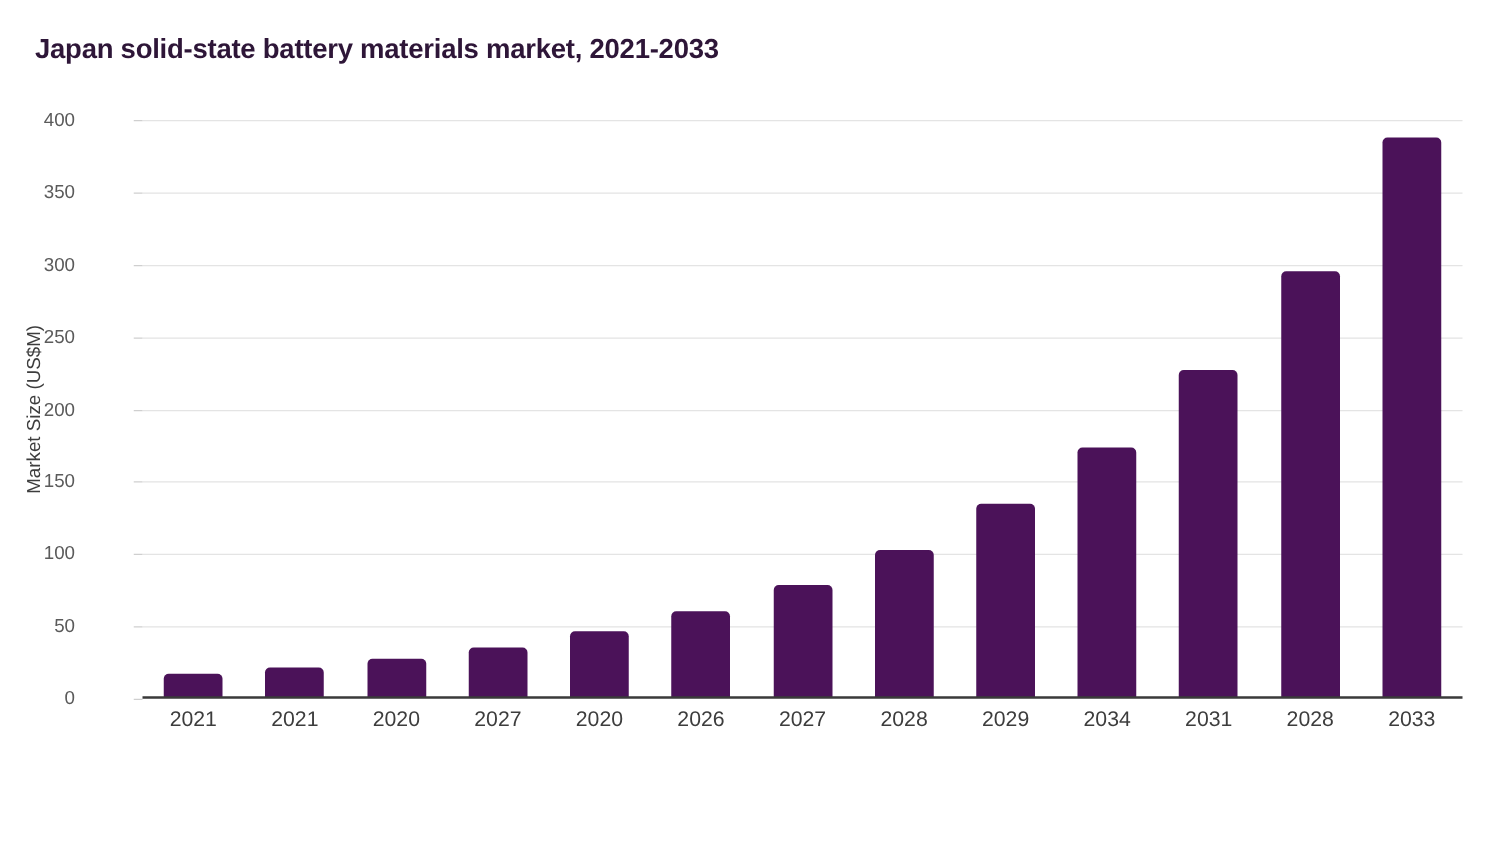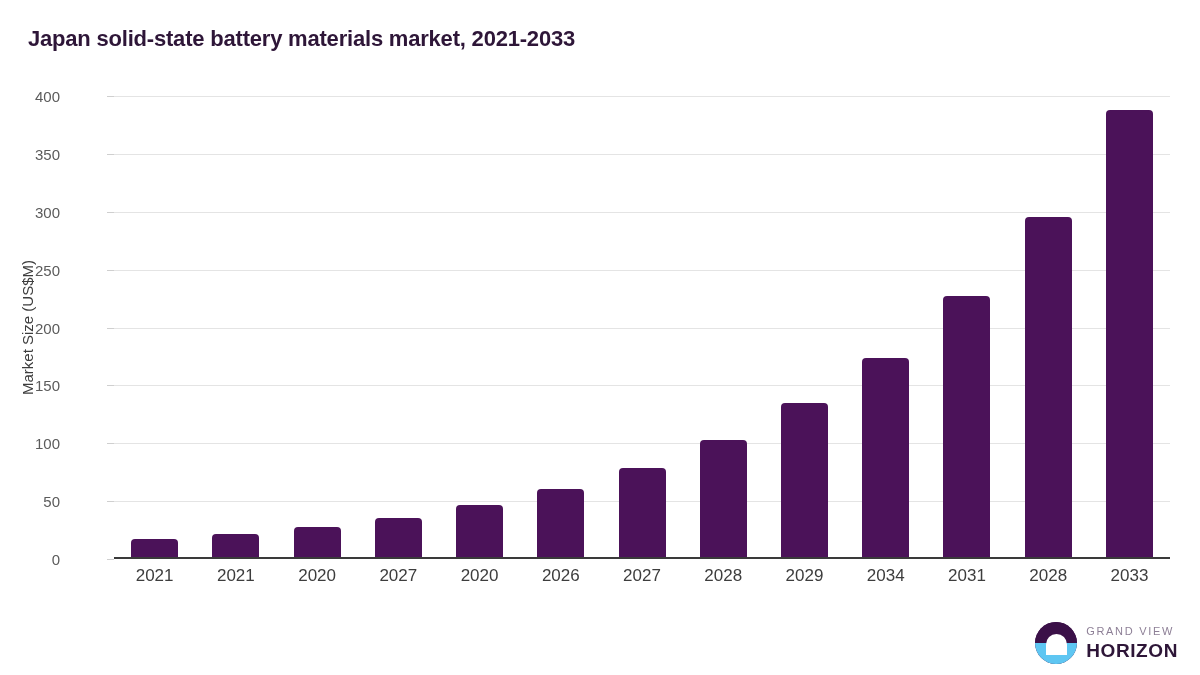--- a/index.html
+++ b/index.html
@@ -290,27 +290,14 @@
         <div class="xtick">2028</div>
         <div class="xtick">2029</div>
         <div class="xtick">2034</div>
         <div class="xtick">2031</div>
         <div class="xtick">2028</div>
         <div class="xtick">2033</div>
       </div>
   </div>
 
 
-  <div class="logo">
-    <div class="logo-mark">
-      <div class="sky"></div>
-      <div class="sea"></div>
-      <div class="sun"></div>
-      <div class="ray1"></div>
-      <div class="ray2"></div>
-    </div>
-    <div class="logo-text">
-      <div class="logo-top">GRAND VIEW</div>
-      <div class="logo-bottom">HORIZON</div>
-    </div>
-  </div>
 
 </div>
 
 </body></html>

